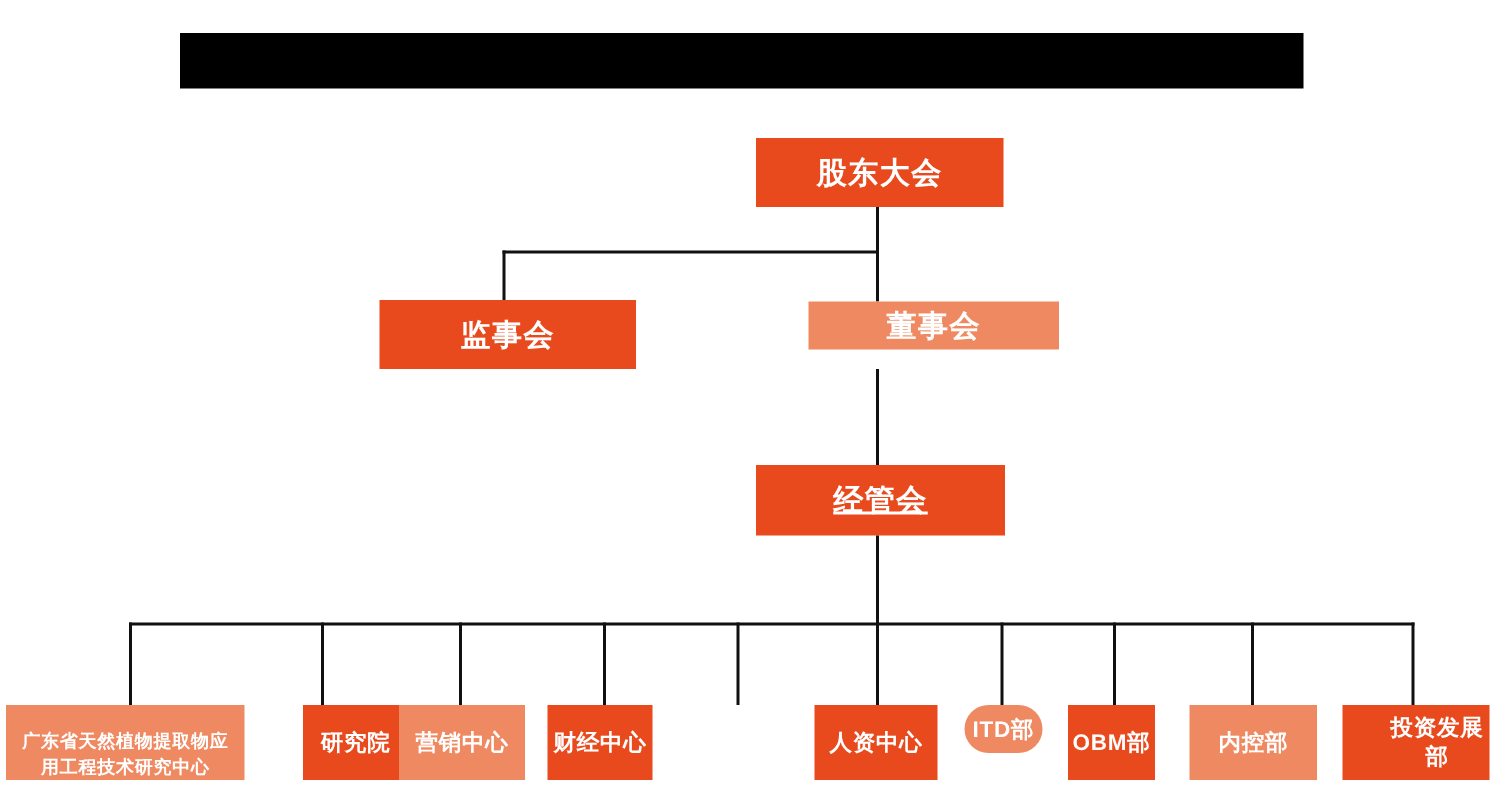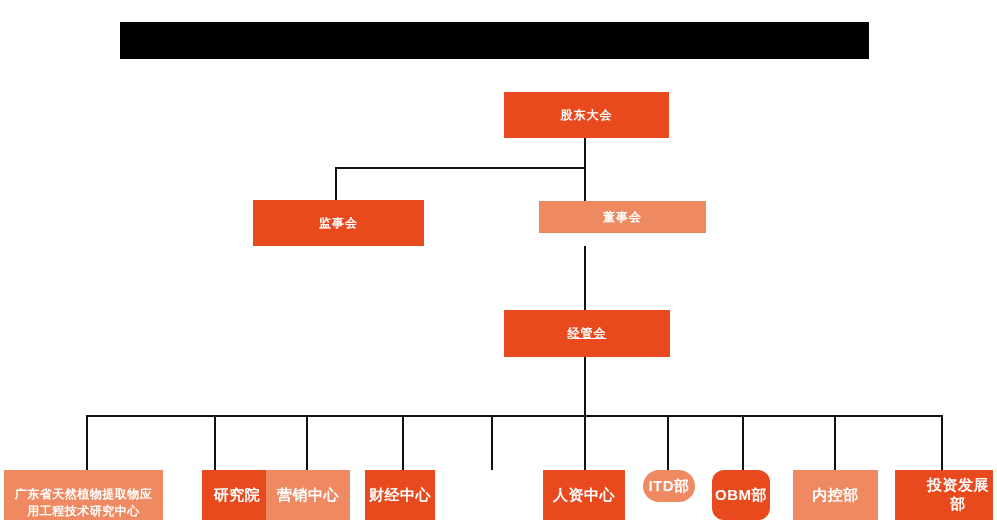--- a/index.html
+++ b/index.html
@@ -26,21 +26,21 @@
     display: flex;
     align-items: center;
     justify-content: center;
     color: var(--node-text, #ffffff);
     font-weight: bold;
     text-align: center;
     box-sizing: border-box;
   }
   .node.primary { background: var(--primary, #E8491D); }
   .node.light   { background: var(--light,   #EF8961); }
-  .lg { font-size: 12px; letter-spacing: 1px; }
+  .lg { font-size: 20px; letter-spacing: 1px; }
   .md { font-size: 15px; letter-spacing: 0.5px; }
   .sm { font-size: 12px; line-height: 1.4; padding: 0 5px; letter-spacing: 0.5px; }
   .line {
     position: absolute;
     background: var(--line, #111111);
   }
   .v { width: 2px; }
   .h { height: 2px; }
 </style>
 </head>
@@ -97,21 +97,21 @@
   </div>
   <div class="node primary md" style="left:365px; top:470px; width:70px; height:50px;">
     <span>财经中心</span>
   </div>
   <div class="node primary md" style="left:543px; top:470px; width:82px; height:50px;">
     <span>人资中心</span>
   </div>
   <div class="node light md" style="left:643px; top:470px; width:52px; height:32px;border-radius:16px;">
     <span>ITD部</span>
   </div>
-  <div class="node primary md" style="left:712px; top:470px; width:58px; height:50px;border-radius:12px;">
+  <div class="node primary md" style="left:712px; top:470px; width:58px; height:50px;">
     <span>OBM部</span>
   </div>
   <div class="node light md" style="left:793px; top:470px; width:85px; height:50px;">
     <span>内控部</span>
   </div>
   <div class="node primary md" style="left:895px; top:470px; width:98px; height:50px;padding-left:28px;">
     <span>投资发展部</span>
   </div>
 
 </div>

